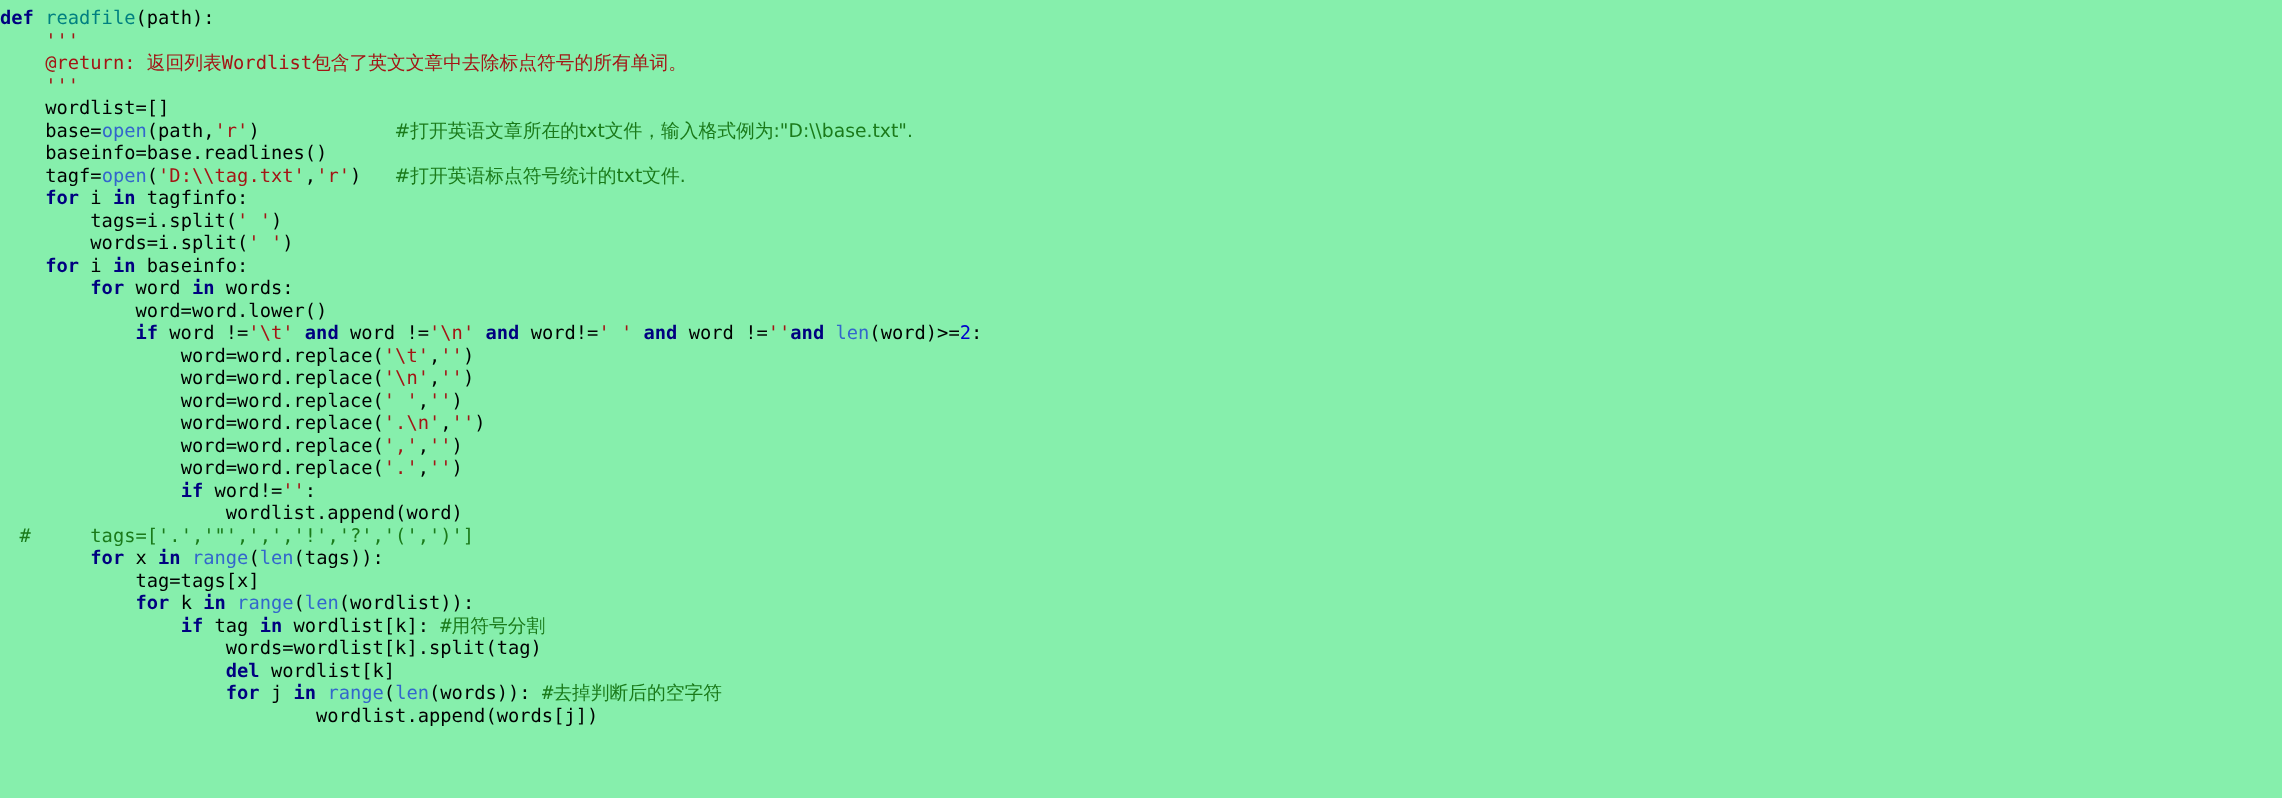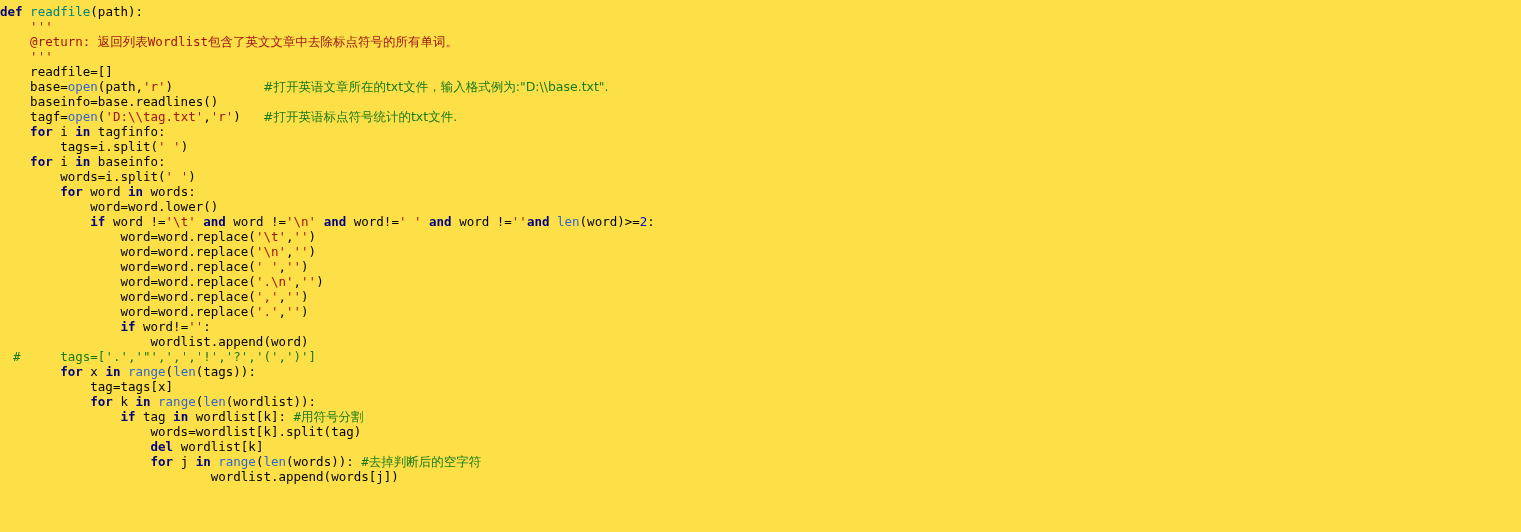--- a/index.html
+++ b/index.html
@@ -5,21 +5,21 @@
 <style>
   html, body {
     margin: 0;
     padding: 0;
     background: #ffffff;
   }
   #page {
     position: relative;
     width: 1521px;
     height: 532px;
-    background: #fde047;
+    background: #86efac;
     overflow: hidden;
     font-family: "DejaVu Sans Mono", "Liberation Mono", monospace;
     font-size: 12.5px;
     line-height: 15px;
     -webkit-font-smoothing: none;
   }
   #code {
     position: absolute;
     left: 0;
     top: 4px;
@@ -63,28 +63,28 @@
 </style>
 </head>
 <body>
 
 <div id="page">
   <div id="code">
       <div class="line"><span class="seg kw">def </span><span class="seg fn">readfile</span><span class="seg plain">(path):</span></div>
       <div class="line"><span class="seg plain">    </span><span class="seg doc">'''</span></div>
       <div class="line"><span class="seg plain">    </span><span class="seg doc">@return: </span><span class="seg doc-cn">返回列表</span><span class="seg doc">Wordlist</span><span class="seg doc-cn">包含了英文文章中去除标点符号的所有单词。</span></div>
       <div class="line"><span class="seg plain">    </span><span class="seg doc">'''</span></div>
-      <div class="line"><span class="seg plain">    </span><span class="seg plain">readfile=[]</span></div>
+      <div class="line"><span class="seg plain">    </span><span class="seg plain">wordlist=[]</span></div>
       <div class="line"><span class="seg plain">    </span><span class="seg plain">base=</span><span class="seg builtin">open</span><span class="seg plain">(path,</span><span class="seg str">'r'</span><span class="seg plain">)</span><span class="tail cmt-cn tail-c1">#打开英语文章所在的txt文件，输入格式例为:"D:\\base.txt".</span></div>
       <div class="line"><span class="seg plain">    </span><span class="seg plain">baseinfo=base.readlines()</span></div>
       <div class="line"><span class="seg plain">    </span><span class="seg plain">tagf=</span><span class="seg builtin">open</span><span class="seg plain">(</span><span class="seg str">'D:\\tag.txt'</span><span class="seg plain">,</span><span class="seg str">'r'</span><span class="seg plain">)</span><span class="tail cmt-cn tail-c2">#打开英语标点符号统计的txt文件.</span></div>
       <div class="line"><span class="seg plain">    </span><span class="seg kw">for </span><span class="seg plain">i </span><span class="seg kw">in </span><span class="seg plain">tagfinfo:</span></div>
       <div class="line"><span class="seg plain">        </span><span class="seg plain">tags=i.split(</span><span class="seg str">' '</span><span class="seg plain">)</span></div>
+      <div class="line"><span class="seg plain">        </span><span class="seg plain">words=i.split(</span><span class="seg str">' '</span><span class="seg plain">)</span></div>
       <div class="line"><span class="seg plain">    </span><span class="seg kw">for </span><span class="seg plain">i </span><span class="seg kw">in </span><span class="seg plain">baseinfo:</span></div>
-      <div class="line"><span class="seg plain">        </span><span class="seg plain">words=i.split(</span><span class="seg str">' '</span><span class="seg plain">)</span></div>
       <div class="line"><span class="seg plain">        </span><span class="seg kw">for </span><span class="seg plain">word </span><span class="seg kw">in </span><span class="seg plain">words:</span></div>
       <div class="line"><span class="seg plain">            </span><span class="seg plain">word=word.lower()</span></div>
       <div class="line"><span class="seg plain">            </span><span class="seg kw">if </span><span class="seg plain">word !=</span><span class="seg str">'\t'</span><span class="seg kw"> and </span><span class="seg plain">word !=</span><span class="seg str">'\n'</span><span class="seg kw"> and </span><span class="seg plain">word!=</span><span class="seg str">' '</span><span class="seg kw"> and </span><span class="seg plain">word !=</span><span class="seg str">''</span><span class="seg kw">and </span><span class="seg builtin">len</span><span class="seg plain">(word)&gt;=</span><span class="seg num">2</span><span class="seg plain">:</span></div>
       <div class="line"><span class="seg plain">                </span><span class="seg plain">word=word.replace(</span><span class="seg str">'\t'</span><span class="seg plain">,</span><span class="seg str">''</span><span class="seg plain">)</span></div>
       <div class="line"><span class="seg plain">                </span><span class="seg plain">word=word.replace(</span><span class="seg str">'\n'</span><span class="seg plain">,</span><span class="seg str">''</span><span class="seg plain">)</span></div>
       <div class="line"><span class="seg plain">                </span><span class="seg plain">word=word.replace(</span><span class="seg str">' '</span><span class="seg plain">,</span><span class="seg str">''</span><span class="seg plain">)</span></div>
       <div class="line"><span class="seg plain">                </span><span class="seg plain">word=word.replace(</span><span class="seg str">'.\n'</span><span class="seg plain">,</span><span class="seg str">''</span><span class="seg plain">)</span></div>
       <div class="line"><span class="seg plain">                </span><span class="seg plain">word=word.replace(</span><span class="seg str">','</span><span class="seg plain">,</span><span class="seg str">''</span><span class="seg plain">)</span></div>
       <div class="line"><span class="seg plain">                </span><span class="seg plain">word=word.replace(</span><span class="seg str">'.'</span><span class="seg plain">,</span><span class="seg str">''</span><span class="seg plain">)</span></div>
       <div class="line"><span class="seg plain">                </span><span class="seg kw">if </span><span class="seg plain">word!=</span><span class="seg str">''</span><span class="seg plain">:</span></div>

